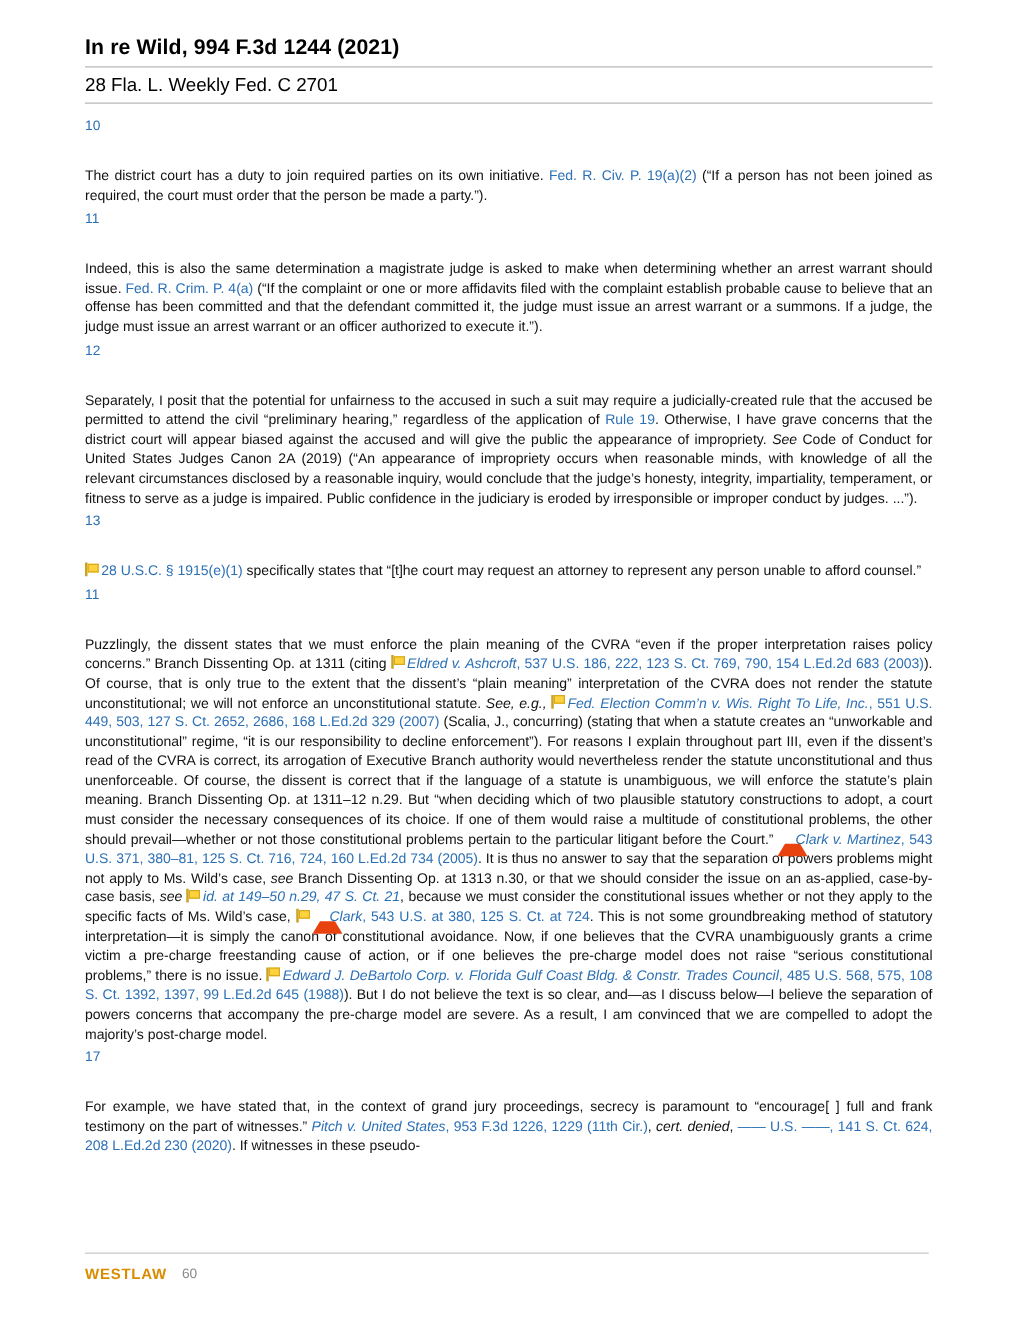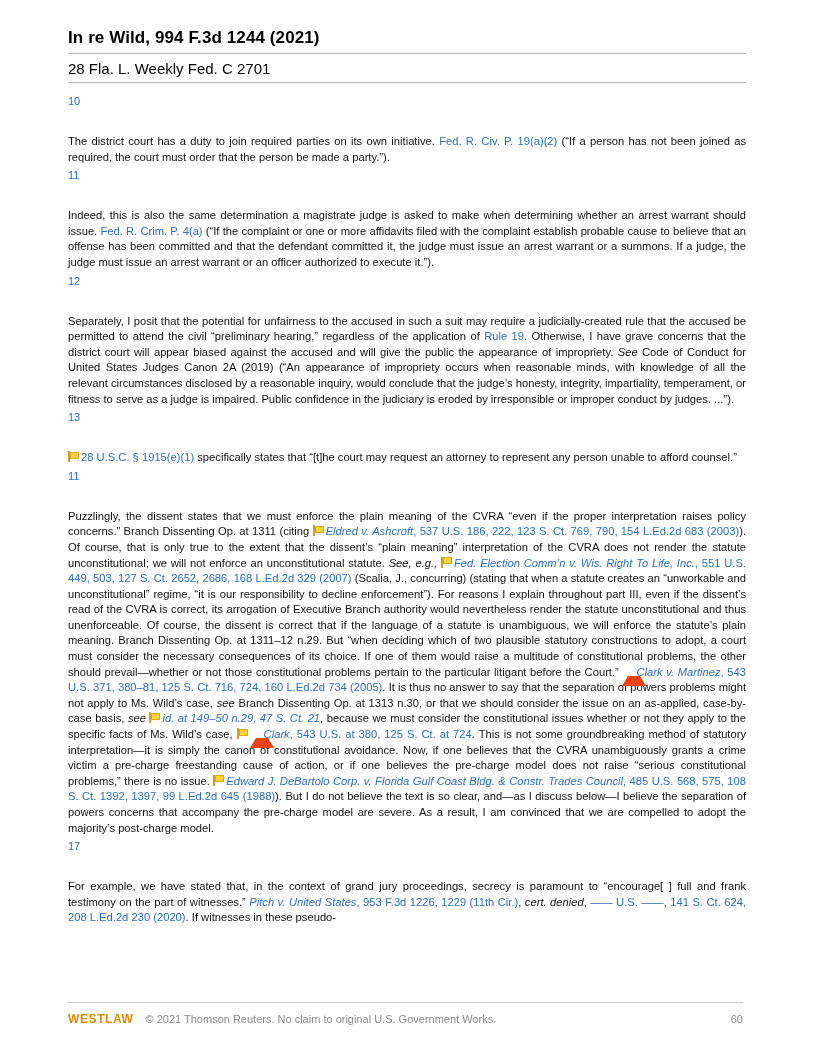--- a/index.html
+++ b/index.html
@@ -196,18 +196,17 @@
       <div class="para">
         <div class="fn-num">17</div>
         <div class="fn-text"><span>For example, we have stated that, in the context of grand jury proceedings, secrecy is paramount to “encourage[ ] full and frank testimony on the part of witnesses.” </span><span class="cite-it">Pitch v. United States</span><span class="cite">, 953 F.3d 1226, 1229 (11th Cir.)</span><span>, </span><span class="it">cert. denied</span><span>, </span><span class="cite">—— U.S. ——, 141 S. Ct. 624, 208 L.Ed.2d 230 (2020)</span><span>. If witnesses in these pseudo-</span></div>
       </div>
     </div>
 
   <div class="footer">
     <div class="footer-rule"></div>
     <div class="footer-row">
       <span class="wl-logo">WESTLAW</span>
-      <span class="footer-text">© 2021 Thomson Reuters. No claim to original U.S. Government Works.</span>
       <span class="page-num">60</span>
     </div>
   </div>
 
 </div>
 
 </body></html>

